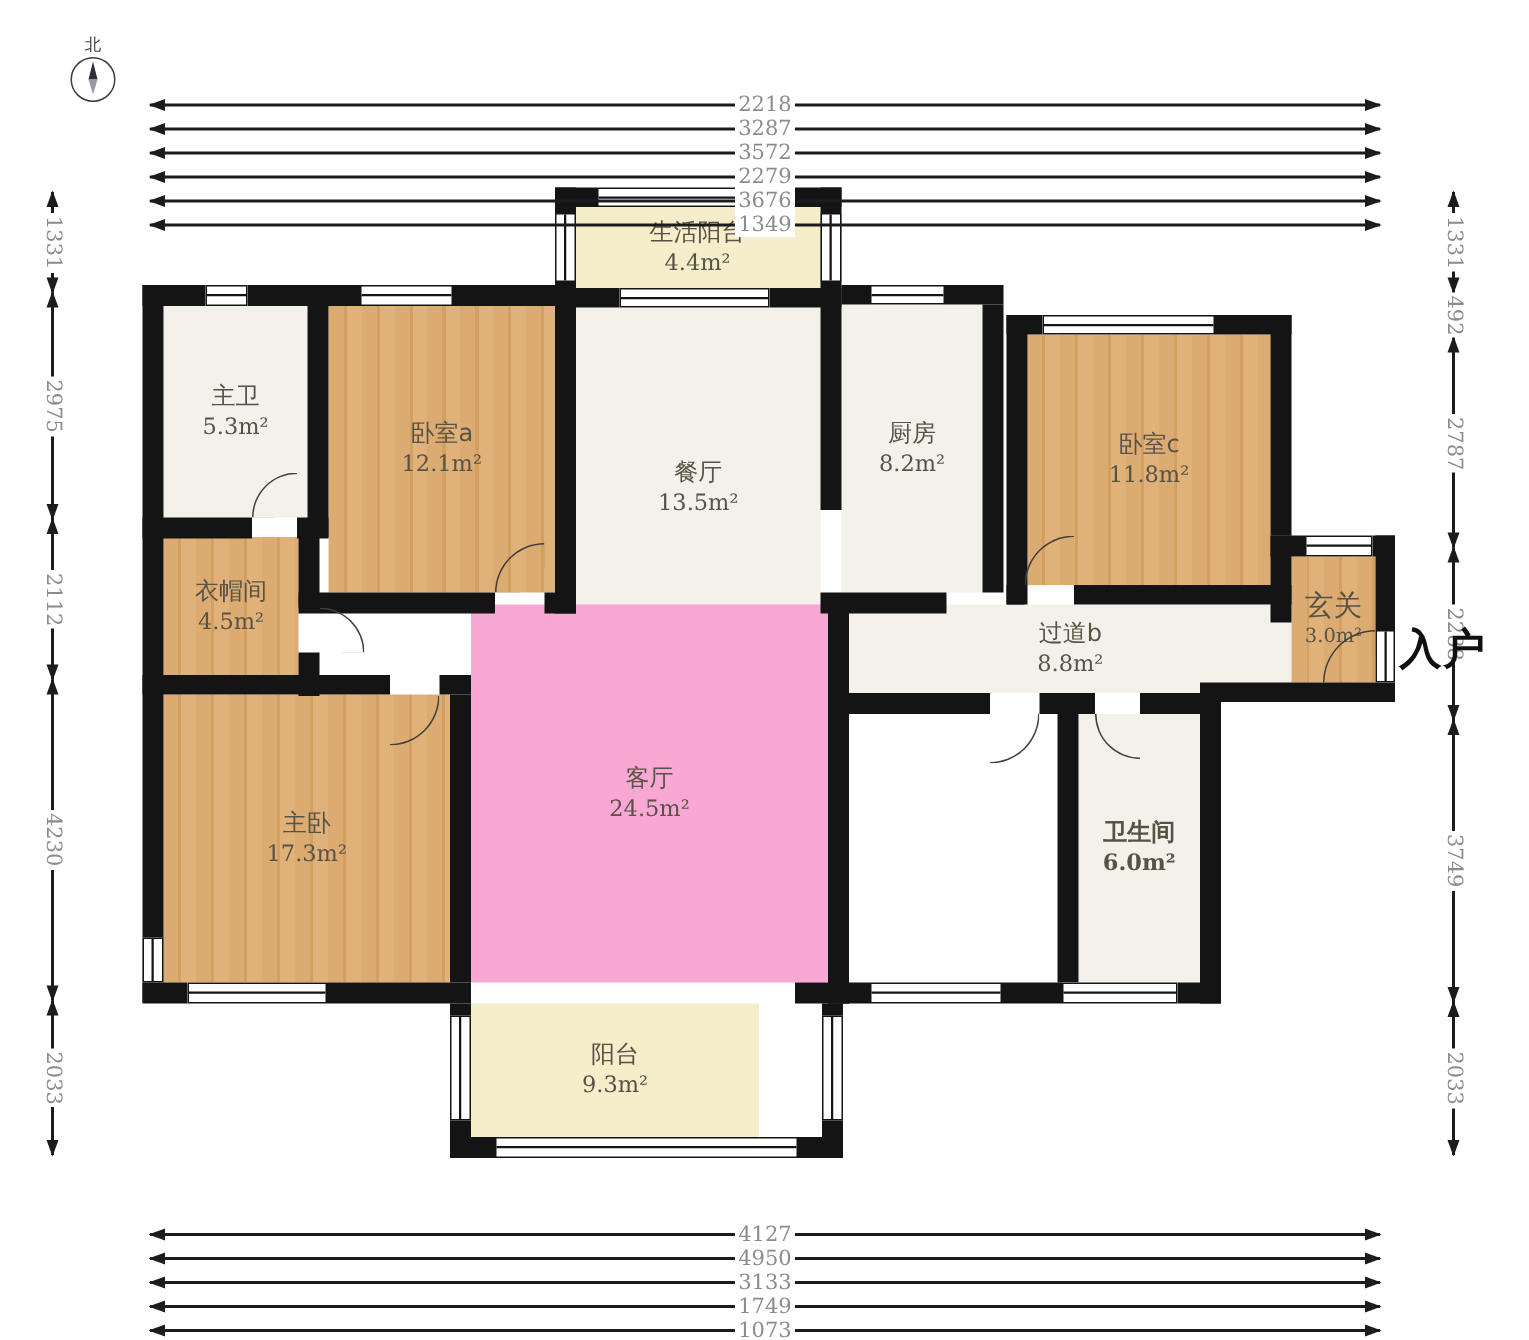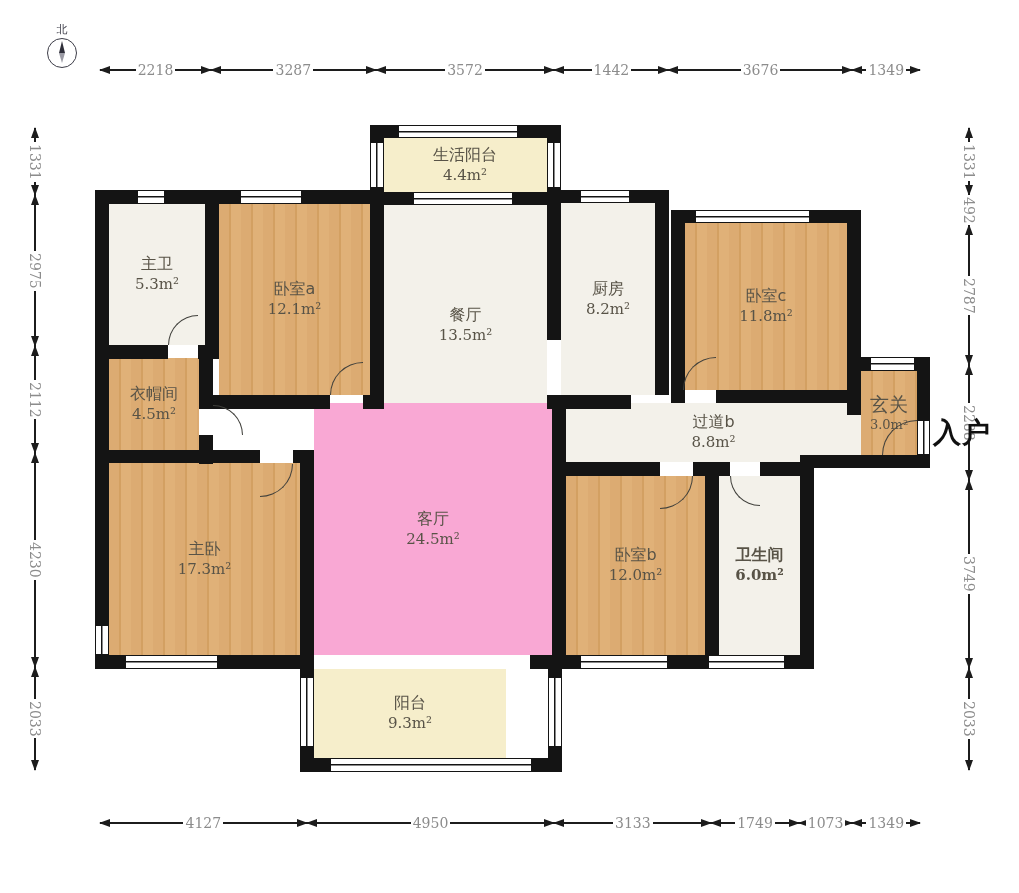--- a/index.html
+++ b/index.html
@@ -21,21 +21,21 @@
        background-repeat:no-repeat;background-position:center;z-index:4;}
   .win.h{background-image:linear-gradient(#141414,#141414);background-size:100% 1.5px;}
   .win.v{background-image:linear-gradient(#141414,#141414);background-size:1.5px 100%;}
   .arc{position:absolute;box-sizing:border-box;border:0 solid #40403c;z-index:5;}
   .arc.tl{border-top-width:1.5px;border-left-width:1.5px;border-top-left-radius:100% 100%;}
   .arc.tr{border-top-width:1.5px;border-right-width:1.5px;border-top-right-radius:100% 100%;}
   .arc.bl{border-bottom-width:1.5px;border-left-width:1.5px;border-bottom-left-radius:100% 100%;}
   .arc.br{border-bottom-width:1.5px;border-right-width:1.5px;border-bottom-right-radius:100% 100%;}
   
   .chain{position:absolute;display:flex;z-index:6;}
-  .chain.h{}
+  .chain.h{flex-direction:column;}
   .chain.v{flex-direction:column;}
   .dim-seg{position:relative;flex-grow:1;flex-basis:0;display:flex;align-items:center;justify-content:center;}
   .dim-seg::before{content:"";position:absolute;background:#1c1c1c;}
   .chain.h .dim-seg::before{left:0;right:0;top:50%;height:1.5px;margin-top:-1px;}
   .chain.v .dim-seg::before{top:0;bottom:0;left:50%;width:1.5px;margin-left:-1px;}
   .dim-label{position:relative;z-index:2;background:#fff;color:#8c8c8c;
              font-family:"DejaVu Serif",serif;font-size:14px;padding:0 2px;}
   .chain.v .dim-label{writing-mode:vertical-rl;padding:2px 0;}
   .ah{position:absolute;width:0;height:0;z-index:1;}
   .ah.l{left:-1px;top:50%;margin-top:-4.5px;border-top:4.5px solid transparent;border-bottom:4.5px solid transparent;border-right:11px solid #1c1c1c;}
@@ -77,21 +77,21 @@
         <span class="dim-label">3287</span>
         <s class="ah r"></s>
       </div>
     <div class="dim-seg" style="flex-grow: 3572;">
         <s class="ah l"></s>
         <span class="dim-label">3572</span>
         <s class="ah r"></s>
       </div>
     <div class="dim-seg" style="flex-grow: 2279;">
         <s class="ah l"></s>
-        <span class="dim-label">1442</span>
+        <span class="dim-label">2279</span>
         <s class="ah r"></s>
       </div>
     <div class="dim-seg" style="flex-grow: 3676;">
         <s class="ah l"></s>
         <span class="dim-label">3676</span>
         <s class="ah r"></s>
       </div>
     <div class="dim-seg" style="flex-grow: 1349;">
         <s class="ah l"></s>
         <span class="dim-label">1349</span>
@@ -233,24 +233,20 @@
       <span class="rn" style="font-size:19px;">玄关</span>
         <span class="ra" style="font-size:13px;">3.0m²</span>
     </div>
     <div class="room wood" style="left:14px;top:343px;width:191px;height:192px;">
       <span class="rn">主卧</span>
         <span class="ra">17.3m²</span>
     </div>
     <div class="room living" style="left:219px;top:283px;width:238px;height:252px;">
       <span class="rn">客厅</span>
         <span class="ra">24.5m²</span>
-    </div>
-    <div class="room wood" style="left:471px;top:356px;width:139px;height:179px;">
-      <span class="rn">卧室b</span>
-        <span class="ra">12.0m²</span>
     </div>
     <div class="room whiteroom" style="left:624px;top:356px;width:81px;height:179px;font-weight:bold;">
       <span class="rn">卫生间</span>
         <span class="ra">6.0m²</span>
     </div>
     <div class="room cream" style="left:219px;top:549px;width:192px;height:89px;">
       <span class="rn">阳台</span>
         <span class="ra">9.3m²</span>
     </div>
 

